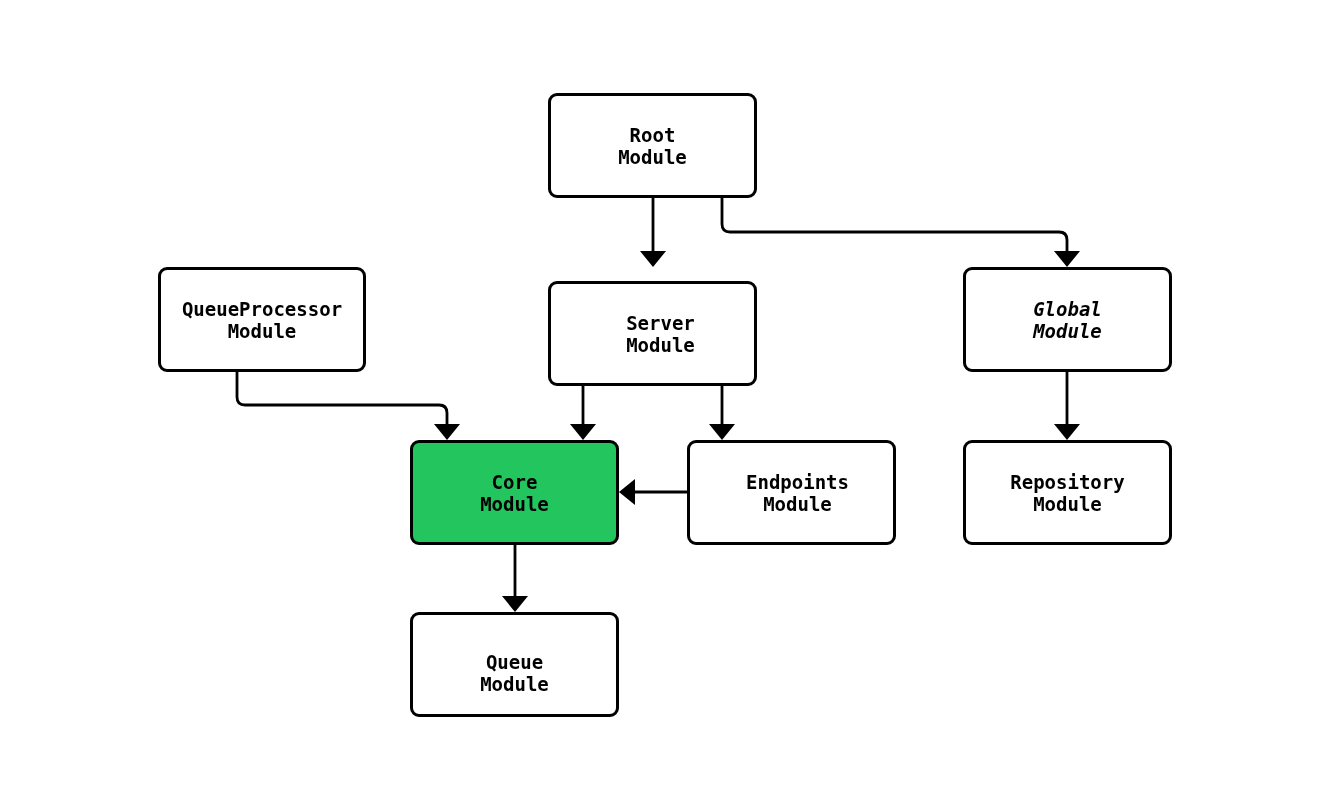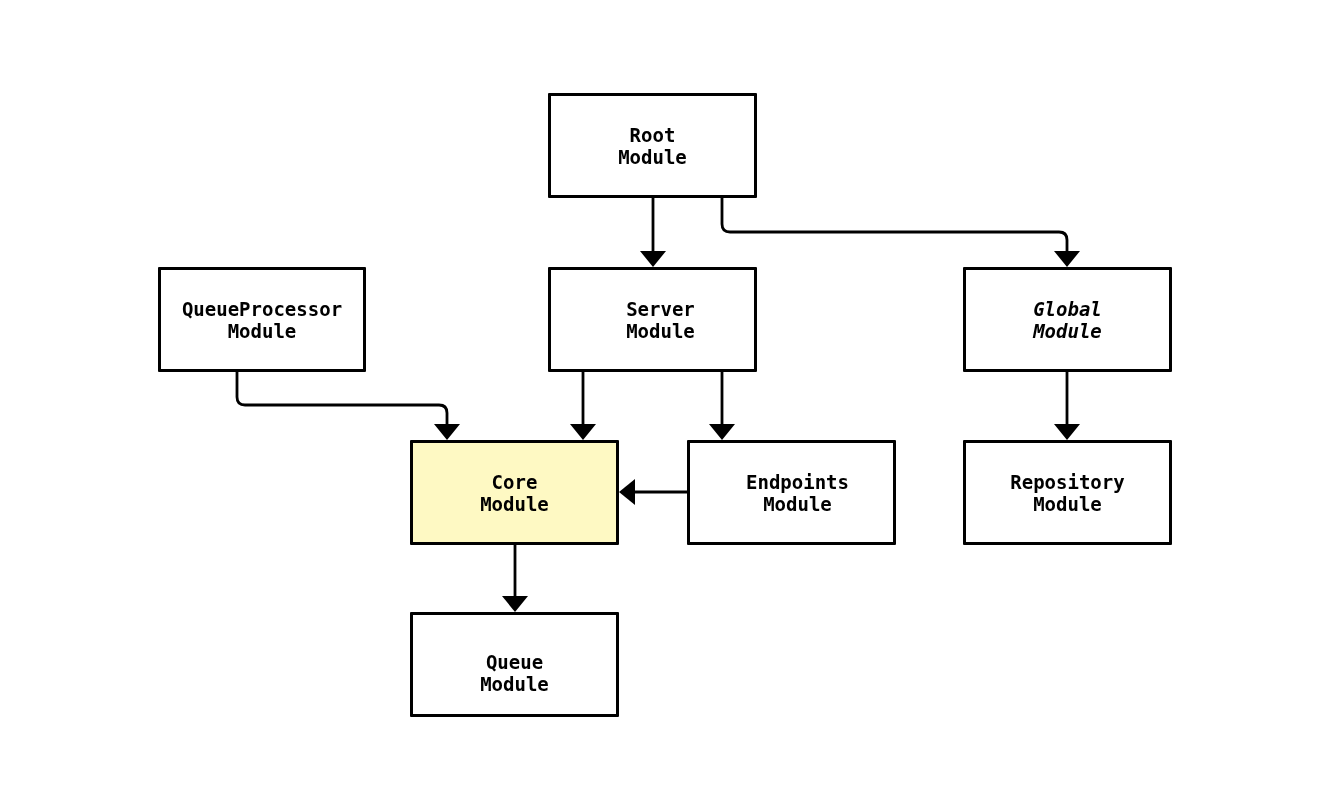--- a/index.html
+++ b/index.html
@@ -20,21 +20,21 @@
     left: 0;
     top: 0;
     width: 1337px;
     height: 809px;
   }
   .node {
     position: absolute;
     box-sizing: border-box;
     background: #ffffff;
     border: 3px solid #000000;
-    border-radius: 1px;
+    border-radius: 9px;
     display: flex;
     align-items: center;
     justify-content: center;
   }
   .node-label {
     font-family: "DejaVu Sans Mono", monospace;
     font-weight: 700;
     font-size: 19px;
     line-height: 22px;
     color: #000000;
@@ -75,29 +75,29 @@
     </svg>
 
 <div class="node" style="left: 548px; top: 93px; width: 209px; height: 105px; background: rgb(255, 255, 255); border-color: rgb(0, 0, 0);">
       <span class="node-label" style="color: rgb(0, 0, 0);">Root
 Module</span>
     </div>
     <div class="node" style="left: 134px; top: 267px; width: 208px; height: 105px; background: rgb(255, 255, 255); border-color: rgb(0, 0, 0); margin-left: 24px;">
       <span class="node-label" style="color: rgb(0, 0, 0);">QueueProcessor
 Module</span>
     </div>
-    <div class="node" style="left: 548px; top: 267px; width: 209px; height: 105px; background: rgb(255, 255, 255); border-color: rgb(0, 0, 0); padding-left: 16px;">
+    <div class="node" style="left: 548px; top: 281px; width: 209px; height: 105px; background: rgb(255, 255, 255); border-color: rgb(0, 0, 0); padding-left: 16px;">
       <span class="node-label" style="color: rgb(0, 0, 0);">Server
 Module</span>
     </div>
     <div class="node" style="left: 963px; top: 267px; width: 209px; height: 105px; background: rgb(255, 255, 255); border-color: rgb(0, 0, 0); font-style: italic;">
       <span class="node-label" style="color: rgb(0, 0, 0);">Global
 Module</span>
     </div>
-    <div class="node" style="left: 410px; top: 440px; width: 209px; height: 105px; background: #fef9c3; border-color: rgb(0, 0, 0);">
+    <div class="node" style="left: 410px; top: 440px; width: 209px; height: 105px; background: #22c55e; border-color: rgb(0, 0, 0);">
       <span class="node-label" style="color: rgb(0, 0, 0);">Core
 Module</span>
     </div>
     <div class="node" style="left: 687px; top: 440px; width: 209px; height: 105px; background: rgb(255, 255, 255); border-color: rgb(0, 0, 0);">
       <span class="node-label" style="color: rgb(0, 0, 0); margin-left: 12px;">Endpoints
 Module</span>
     </div>
     <div class="node" style="left: 963px; top: 440px; width: 209px; height: 105px; background: rgb(255, 255, 255); border-color: rgb(0, 0, 0);">
       <span class="node-label" style="color: rgb(0, 0, 0);">Repository
 Module</span>

